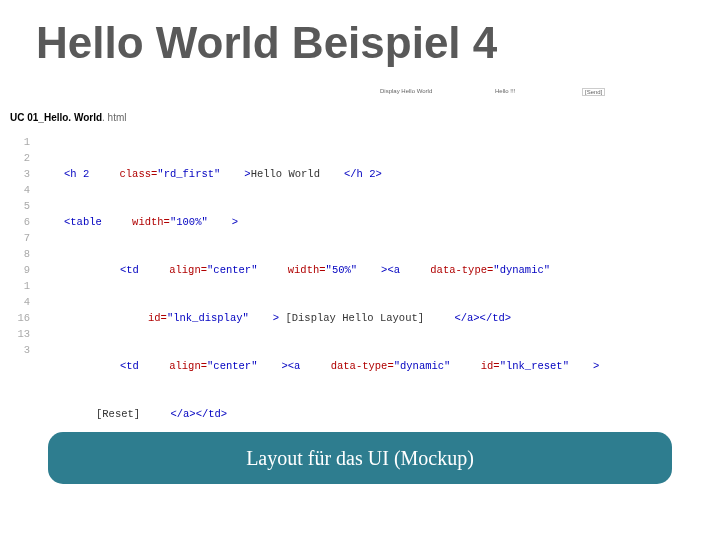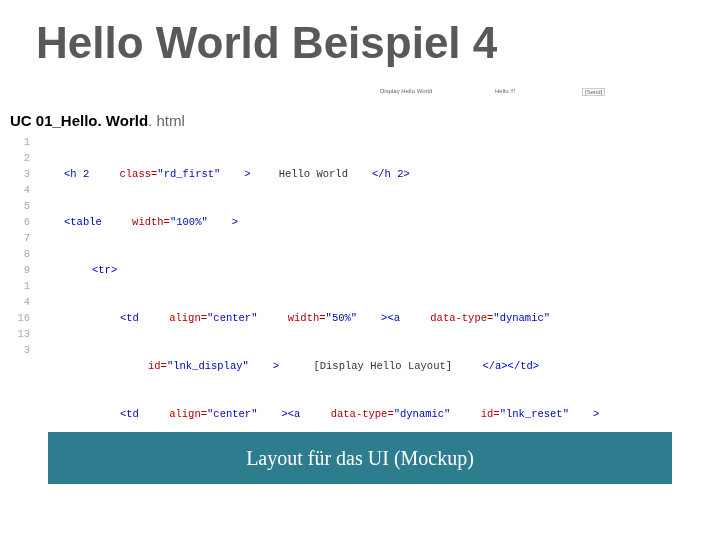--- a/index.html
+++ b/index.html
@@ -27,21 +27,21 @@
     font-size: 6px;
     color: #666;
   }
   .preview-row .p1 { position: absolute; left: 380px; }
   .preview-row .p2 { position: absolute; left: 495px; }
   .preview-row .p3 { position: absolute; left: 582px; border: 1px solid #ccc; padding: 0 2px; }
   .filename {
     position: absolute;
     top: 112px;
     left: 10px;
-    font-size: 15px;
+    font-size: 10px;
     font-weight: bold;
     color: #000;
   }
   .filename .dot { color: #666; font-weight: normal; }
   .code-block {
     position: absolute;
     top: 134px;
     left: 10px;
     right: 10px;
     font-family: Consolas, "Courier New", monospace;
@@ -59,34 +59,35 @@
   .gutter div { height: 16px; }
   .code {
     margin-left: 30px;
     white-space: pre;
     color: #333;
   }
   .code .row { height: 16px; }
   .tag   { color: #0000c0; margin-left: 24px; }
   .attr  { color: #b00000; margin-left: 24px; }
   .val   { color: #0000c0; }
-  .text  { color: #333; margin-left: 28px; }
+  .text  { color: #333; }
   .i1 { padding-left: 28px; }
   .i2 { padding-left: 56px; }
   .i3 { padding-left: 84px; }
   .footer-bar {
     position: absolute;
     left: 48px;
     right: 48px;
     bottom: 56px;
     height: 52px;
     background: #2e7d8f;
     display: flex;
     align-items: center;
     justify-content: center;
+    border-radius: 15px;
   }
   .footer-bar span {
     color: #ffffff;
     font-size: 20px;
     font-family: Georgia, "Times New Roman", serif;
   }
 </style>
 </head>
 <body>
 
@@ -115,21 +116,20 @@
     <div>9</div>
     <div>1</div>
     <div>4</div>
     <div>16</div>
     <div>13</div>
     <div>3</div>
   </div>
   <div class="code">
     <div class="row"><span class="tag">&lt;h 2 </span><span class="attr">class=</span><span class="val">"rd_first"</span><span class="tag">&gt;</span><span class="text">Hello World</span><span class="tag">&lt;/h 2&gt;</span></div>
     <div class="row"><span class="tag">&lt;table </span><span class="attr">width=</span><span class="val">"100%"</span><span class="tag">&gt;</span></div>
-    <div class="row i1"><span class="tag">&lt;tr&gt;</span></div>
     <div class="row i2"><span class="tag">&lt;td </span><span class="attr">align=</span><span class="val">"center"</span><span> </span><span class="attr">width=</span><span class="val">"50%"</span><span class="tag">&gt;&lt;a </span><span class="attr">data-type=</span><span class="val">"dynamic"</span></div>
     <div class="row i3"><span class="attr">id=</span><span class="val">"lnk_display"</span><span class="tag">&gt; </span><span class="text">[Display Hello Layout] </span><span class="tag">&lt;/a&gt;&lt;/td&gt;</span></div>
     <div class="row i2"><span class="tag">&lt;td </span><span class="attr">align=</span><span class="val">"center"</span><span class="tag">&gt;&lt;a </span><span class="attr">data-type=</span><span class="val">"dynamic"</span><span> </span><span class="attr">id=</span><span class="val">"lnk_reset"</span><span class="tag">&gt;</span></div>
     <div class="row i2"><span class="text">[Reset] </span><span class="tag">&lt;/a&gt;&lt;/td&gt;</span></div>
     
     
     
     
     
     

